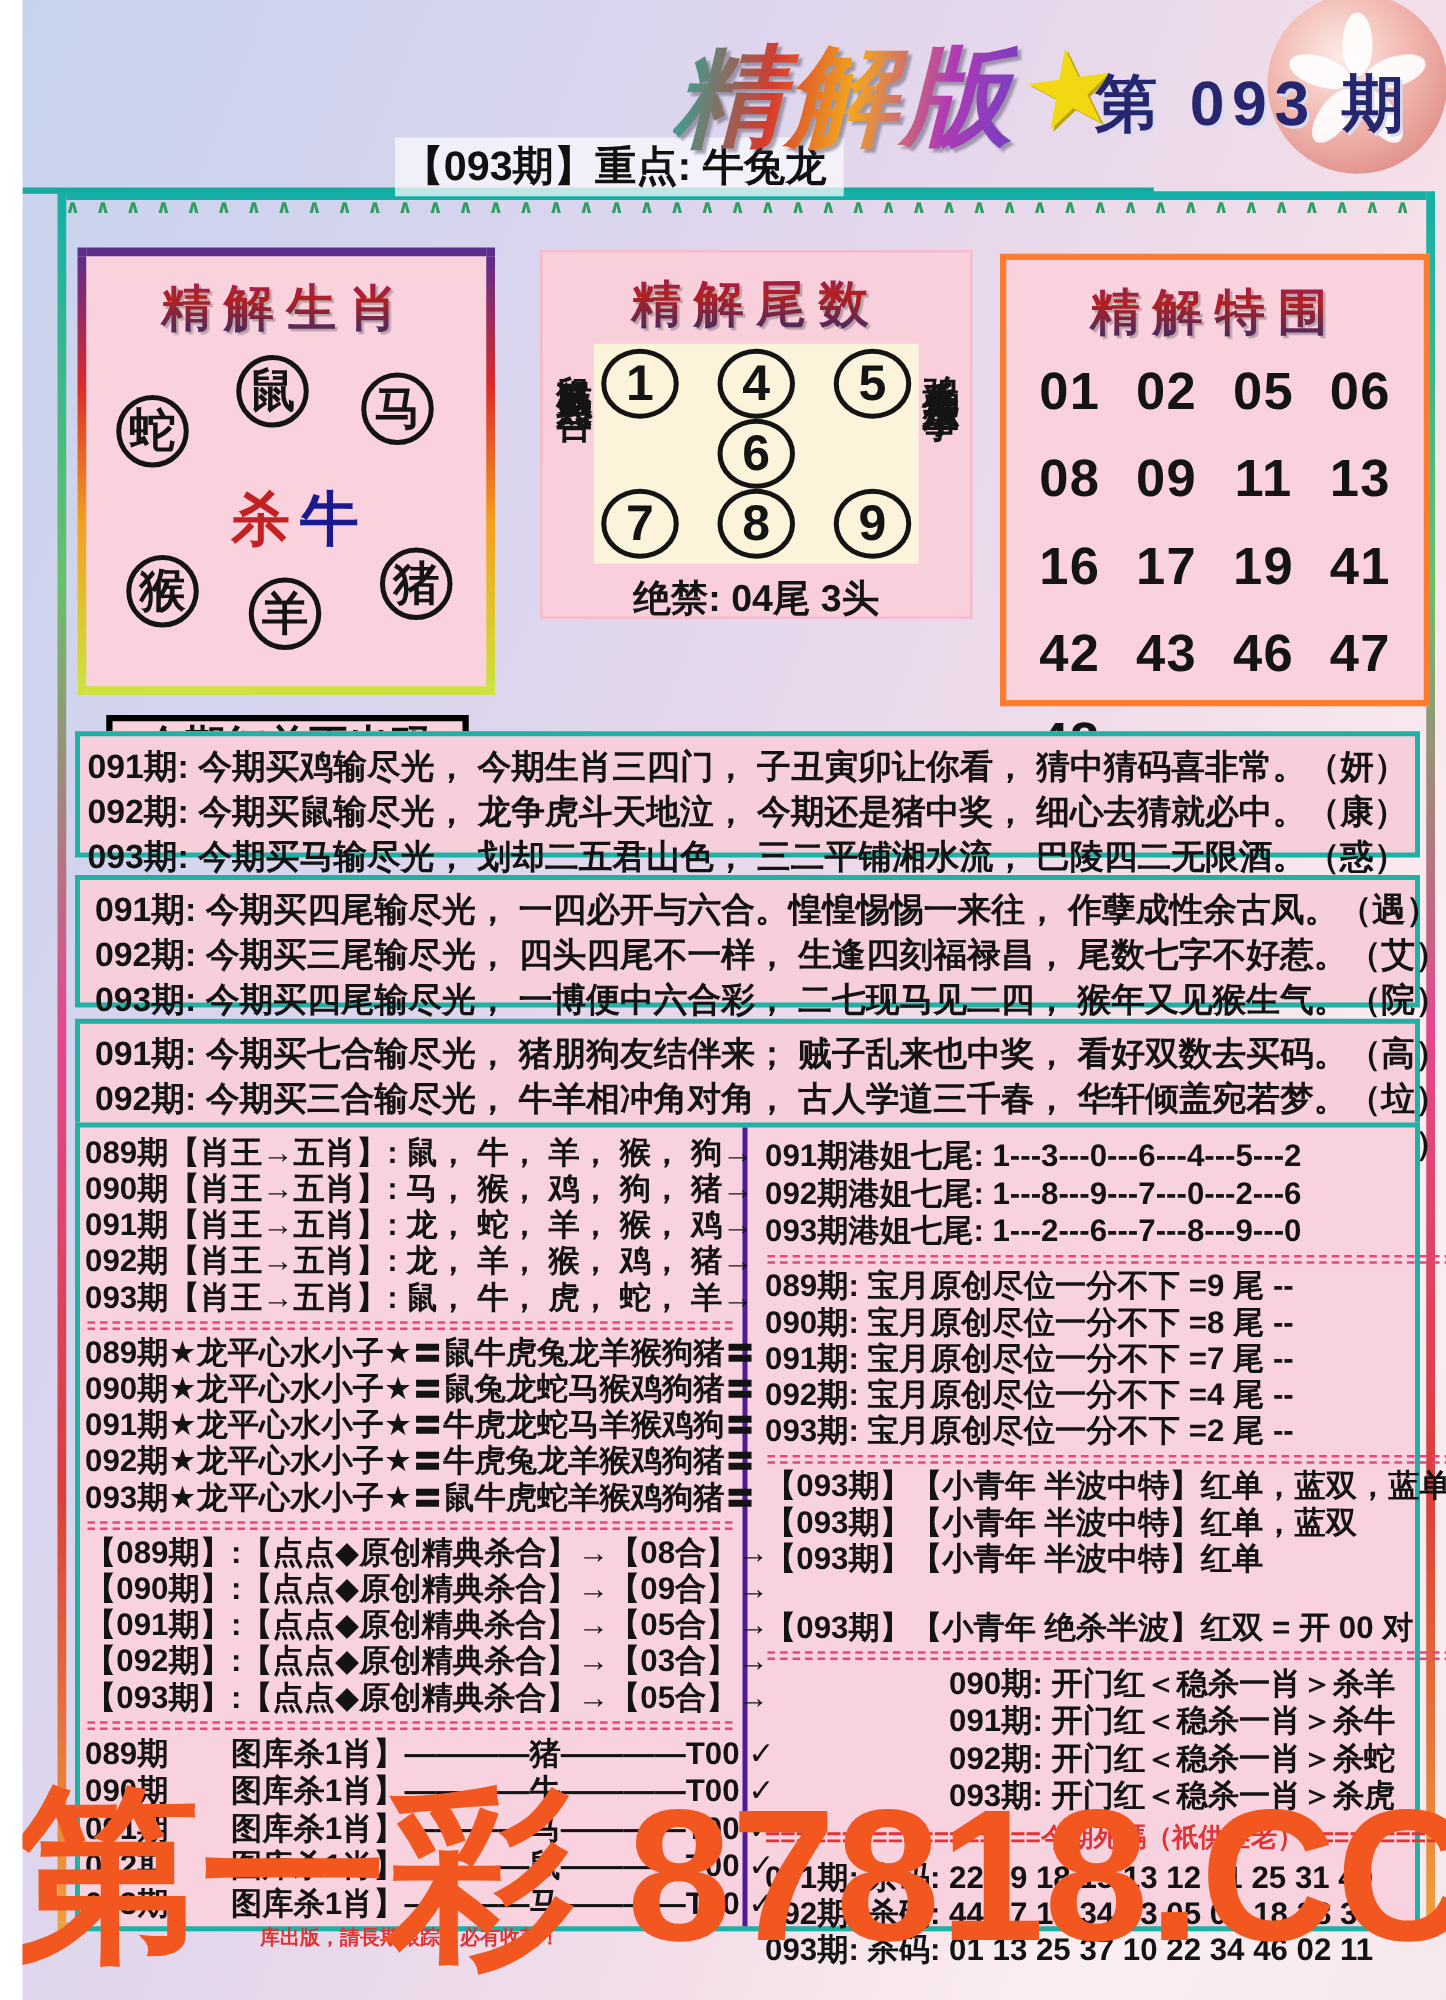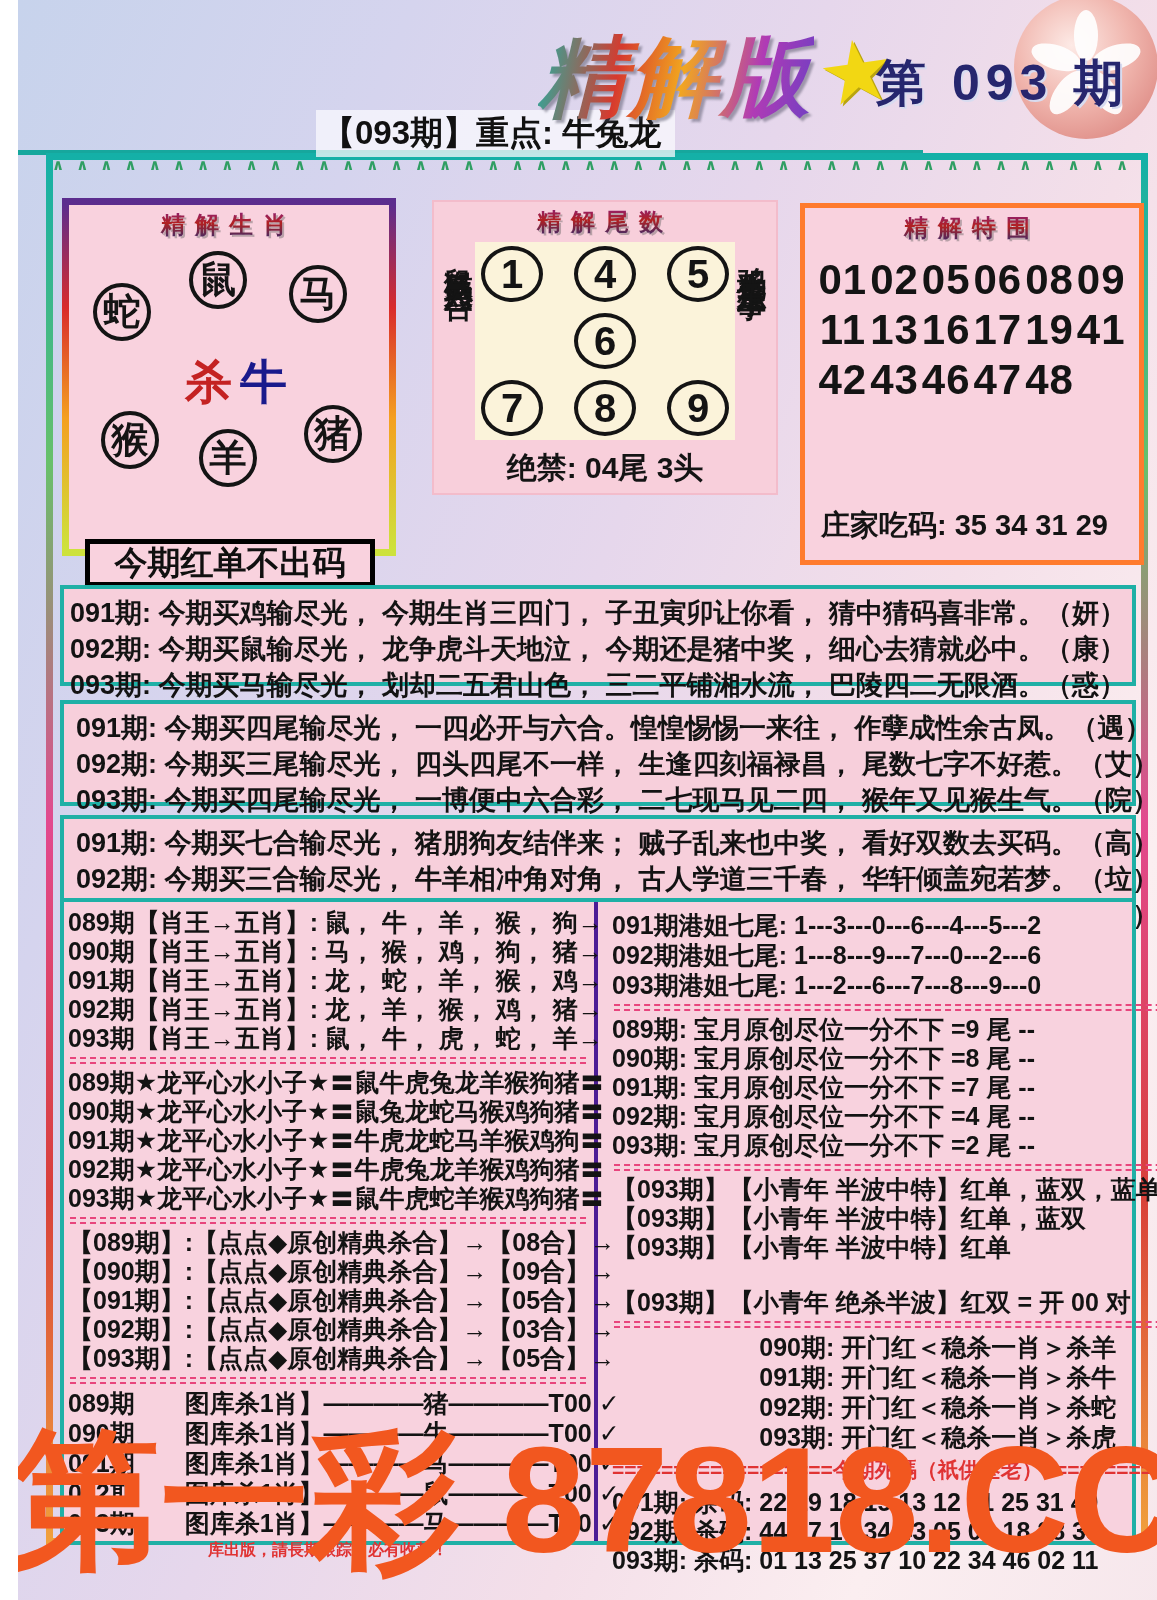--- a/index.html
+++ b/index.html
@@ -29,21 +29,21 @@
   .teal-line { position:absolute; left:0; top:150px; width:905px; height:5px; background:#16a79d; }
   .zigzag { position:absolute; left:34px; top:156px; width:1092px; height:22px; overflow:hidden;
     color:#2f9e63; font-size:15px; font-weight:bold; letter-spacing:12px; white-space:nowrap; }
   
   .main-frame { position:absolute; left:28px; top:153px; width:1102px; height:1392px;
     border:7px solid; border-image:linear-gradient(180deg,#14b0a7 0%,#68c06a 22%,#e2498f 48%,#d8403a 75%,#f0a03c 100%) 1; }
   
   .box1 { position:absolute; left:44px; top:198px; width:334px; height:358px;
     border:7px solid; border-image:linear-gradient(180deg,#5b2d8e 0%,#d92b2b 30%,#f4a020 62%,#cde23c 100%) 1;
     background:#f9d2de; }
-  .box-title { text-align:center; font-size:24px; font-weight:bold; letter-spacing:10px; padding-top:4px;
+  .box-title { text-align:center; font-size:40px; font-weight:bold; letter-spacing:10px; padding-top:14px;
     background:linear-gradient(180deg,#7a1fa0 0%,#b32020 50%,#2c2c74 100%);
     -webkit-background-clip:text; background-clip:text; color:transparent;
     filter:drop-shadow(2px 2px 0 rgba(90,90,90,.4)); }
   .zodiac-area { position:relative; width:100%; height:250px; }
   .zcircle { position:absolute; width:58px; height:58px; border:4px solid #141414; border-radius:50%;
     display:flex; align-items:center; justify-content:center; font-size:37px; font-weight:bold; color:#141414; }
   .z-rat   { left:120px; top:10px; }
   .z-horse { left:220px; top:24px; }
   .z-snake { left:24px;  top:42px; }
   .z-monkey{ left:32px;  top:170px; }
@@ -63,21 +63,21 @@
     line-height:1; display:flex; align-items:center; padding:2px 2px; letter-spacing:4px; }
   .tail-circles { flex:1; background:#fbf3da; display:flex; flex-direction:column; justify-content:space-between;
     padding:4px 6px; }
   .c-row { display:flex; justify-content:space-between; }
   .c-row.mid { justify-content:center; }
   .ncircle { width:62px; height:56px; border:4px solid #141414; border-radius:50%;
     display:flex; align-items:center; justify-content:center; font-size:40px; font-weight:bold; color:#141414; }
   .forbid { text-align:center; font-size:30px; font-weight:bold; color:#141414; padding:8px 0 4px 0; }
   .box3 { position:absolute; left:782px; top:203px; width:344px; height:362px;
     border:5px solid #ff7b2e; background:#f9d2de; display:flex; flex-direction:column; }
-  .num-grid { display:grid; grid-template-columns:repeat(6,1fr); row-gap:2px; justify-items:center;
+  .num-grid { display:grid; grid-template-columns:repeat(4,1fr); row-gap:22px; justify-items:center;
     padding:12px 12px 0 12px; font-size:42px; font-weight:bold; color:#141414; letter-spacing:1px; }
   .eat-line { margin-top:auto; padding:0 12px 14px 16px; font-size:29px; font-weight:bold; color:#141414; }
   
   .poem { position:absolute; left:42px; width:1076px; border:4px solid #1fb0a6; background:#f7cfdb;
     padding:6px 12px; display:flex; flex-direction:column; justify-content:space-around; }
   .poem.p1 { top:585px; height:101px;align-items:center; }
   .poem.p2 { top:700px; height:106px; }
   .poem.p3 { top:815px; height:104px; }
   .poem-line { font-size:27px; font-weight:bold; color:#131313; white-space:nowrap; }
   

